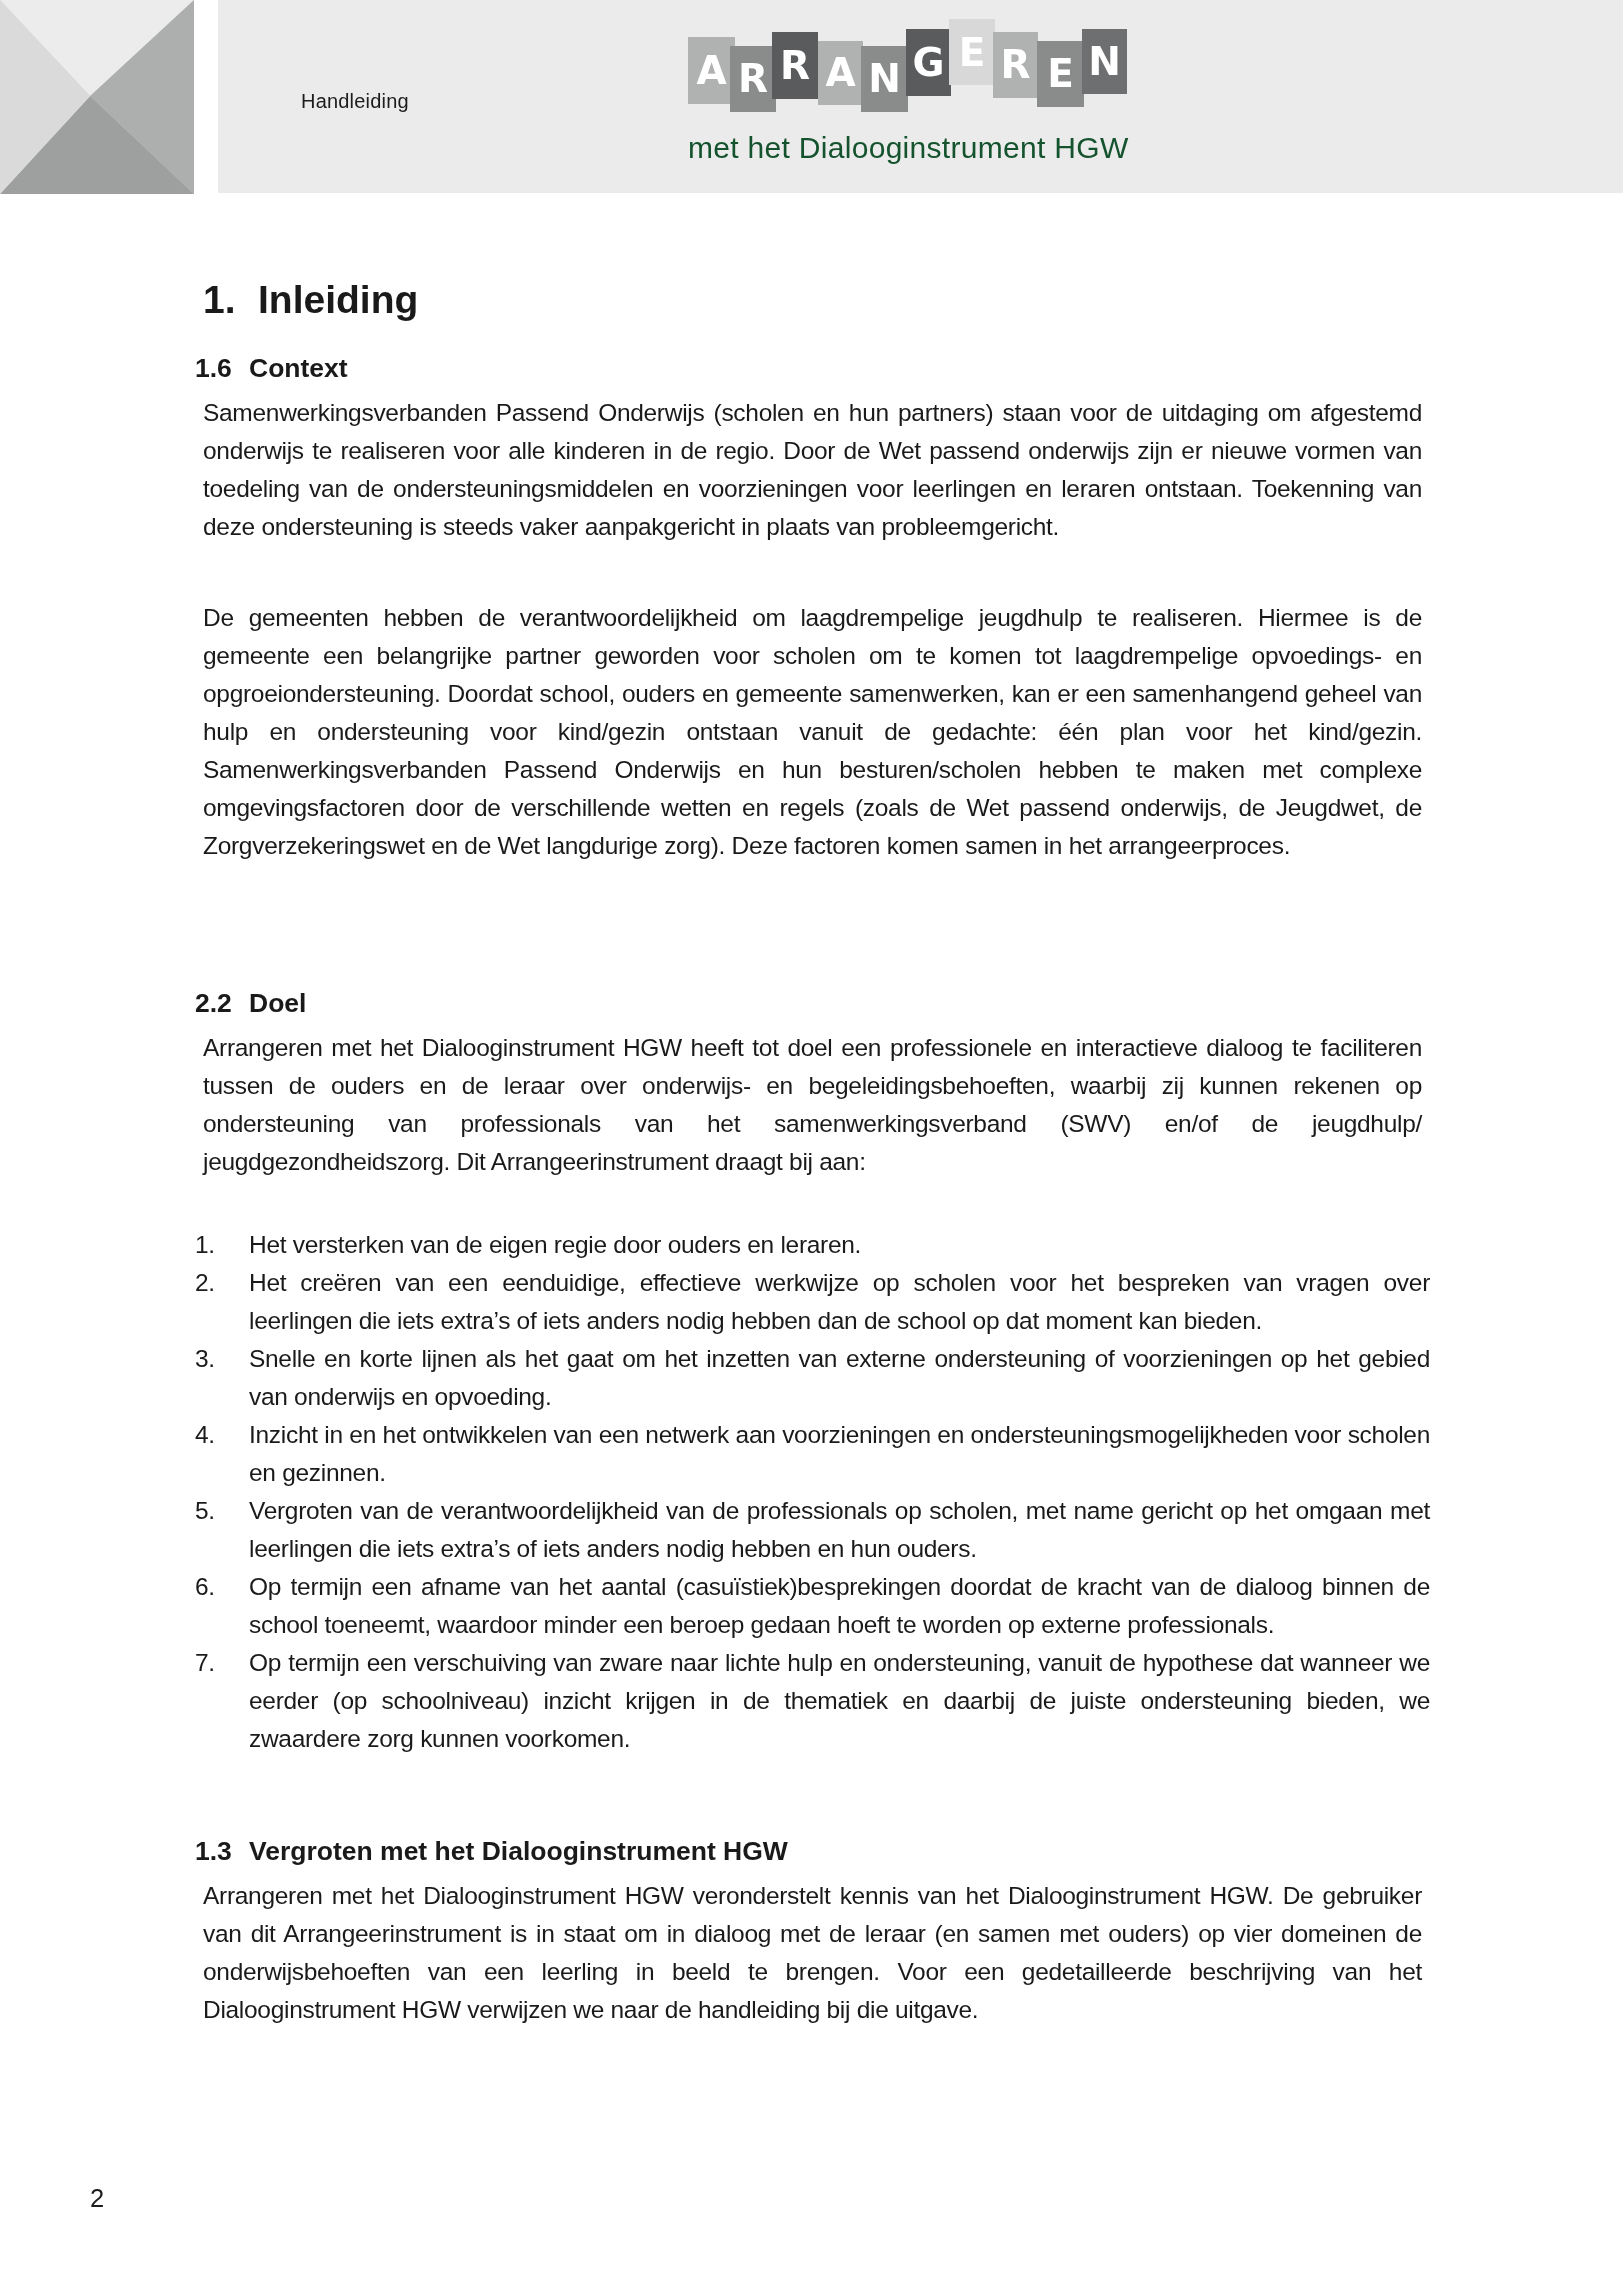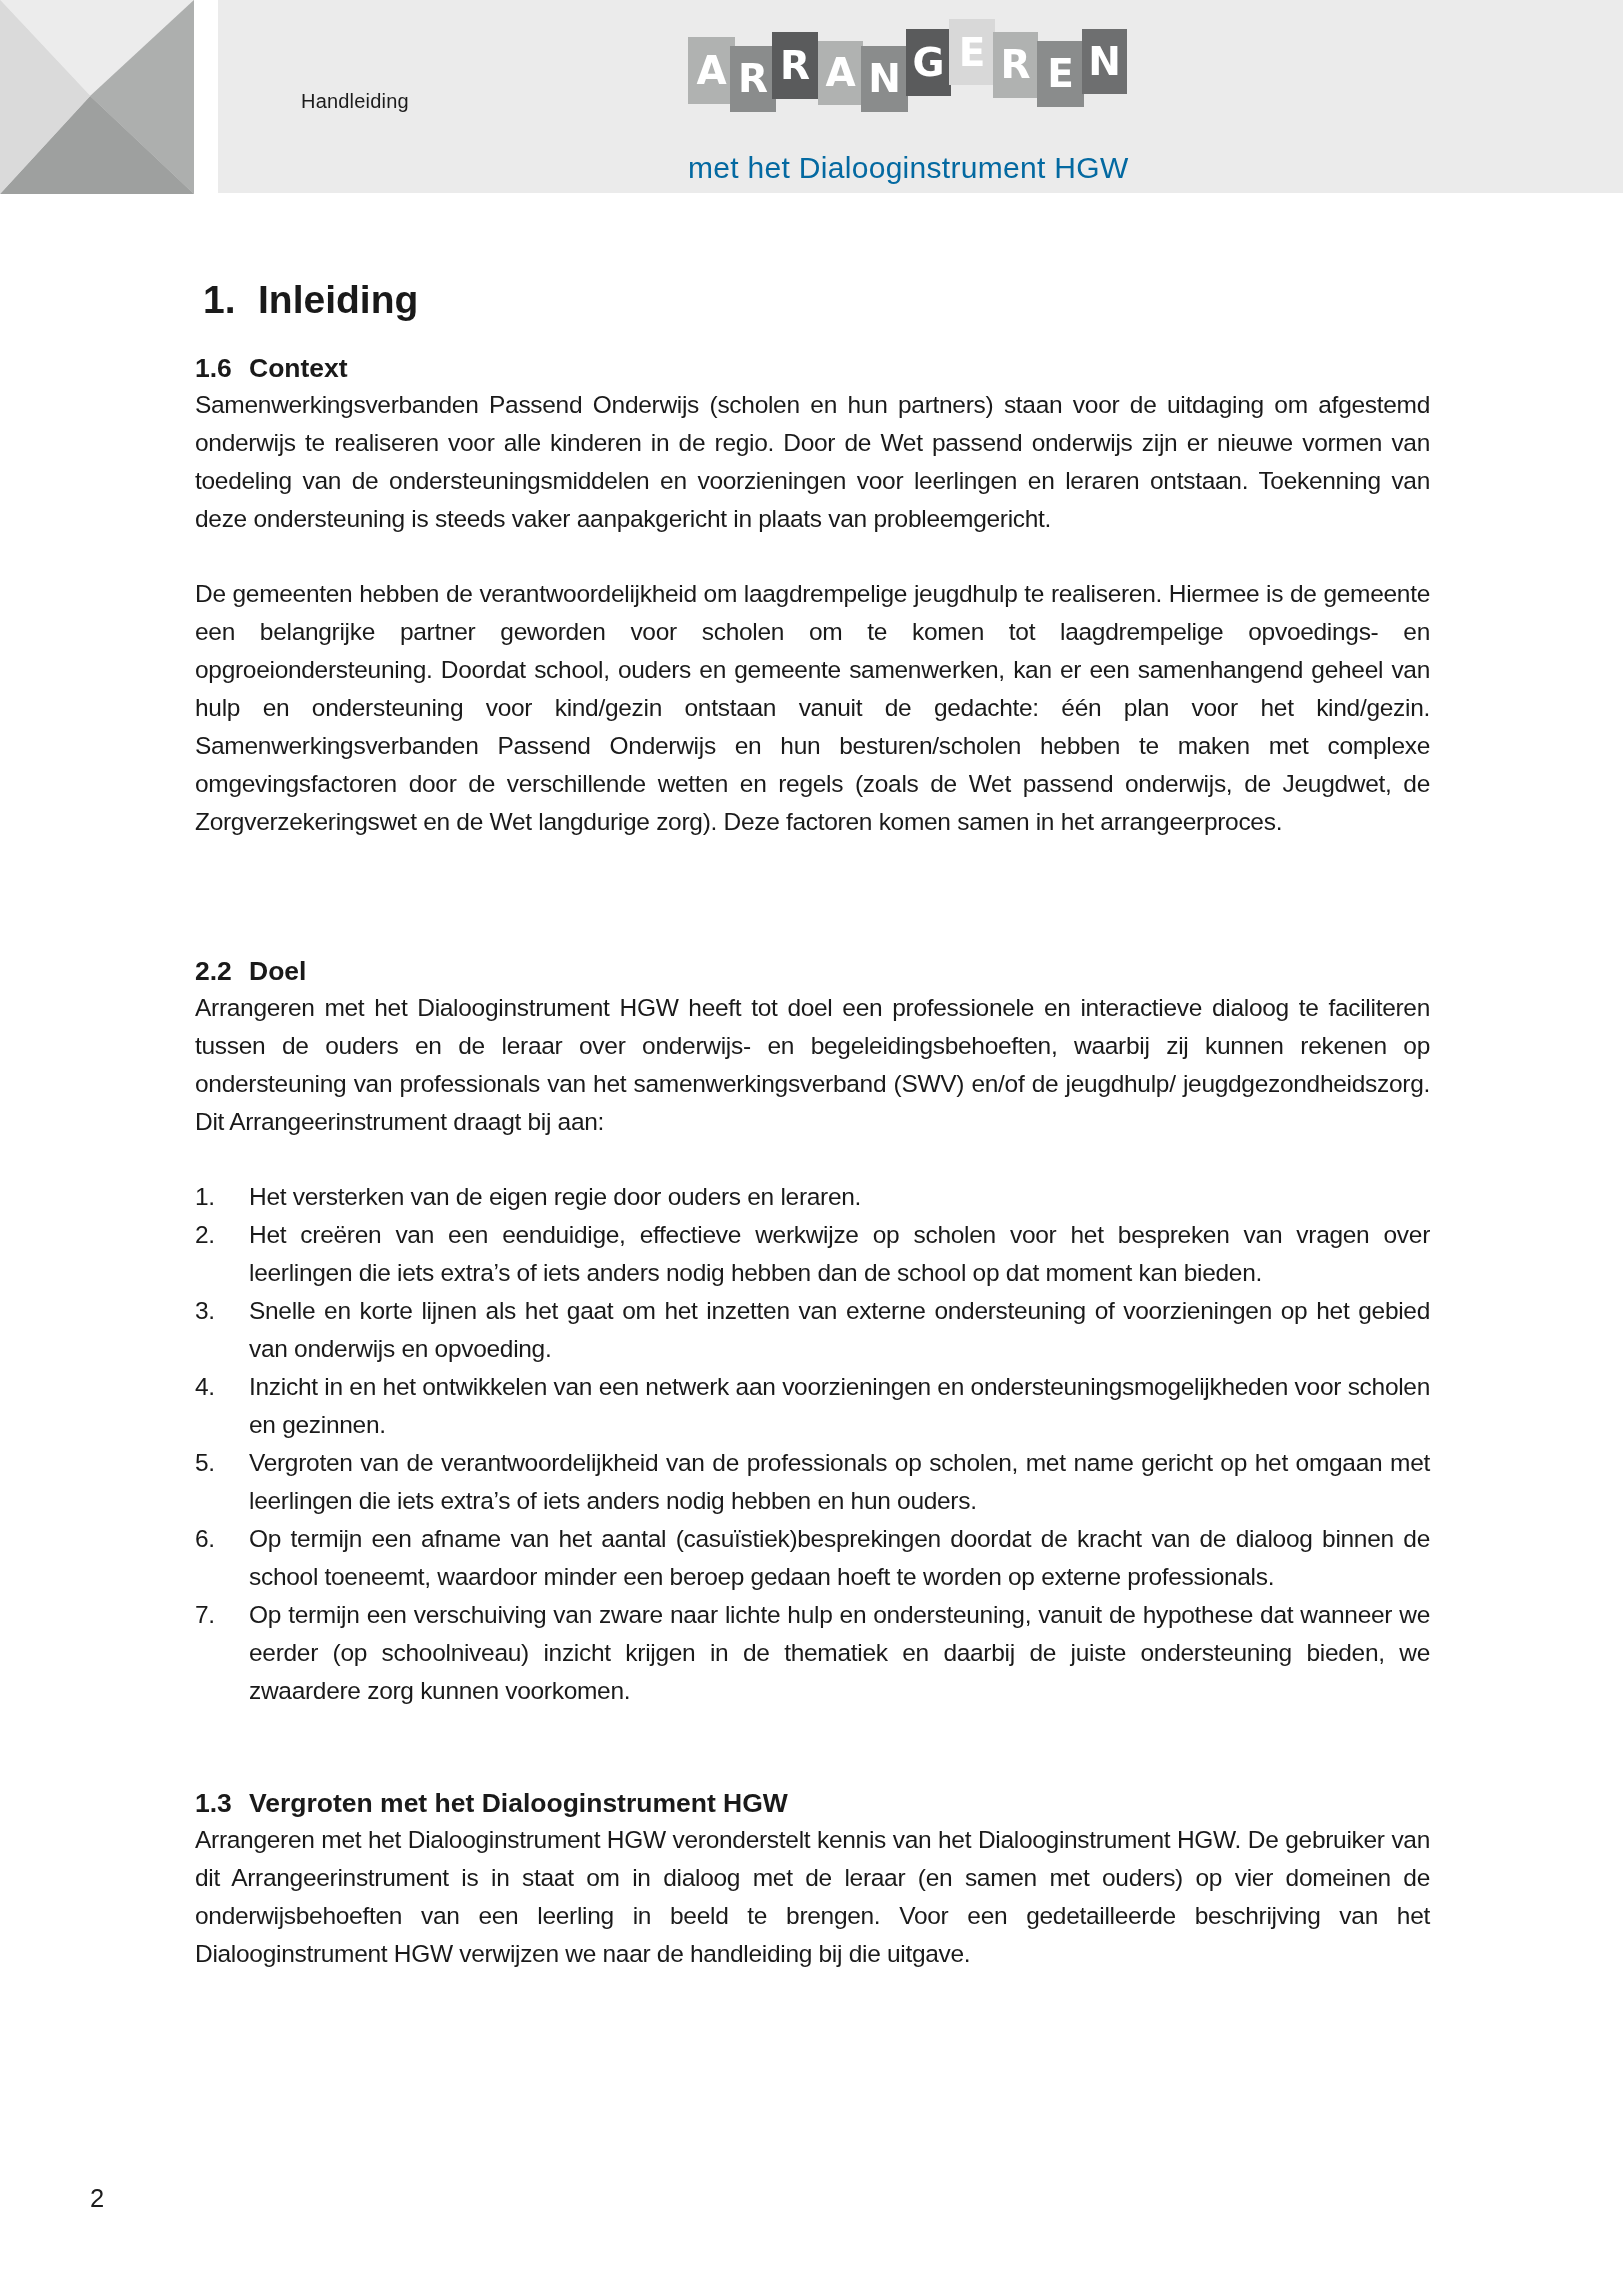--- a/index.html
+++ b/index.html
@@ -7,29 +7,29 @@
          font-family: "Liberation Sans", sans-serif; color: #1a1a1a; }
 
   
   .corner { position: absolute; left: 0; top: 0; width: 194px; height: 194px; }
   .header-band { position: absolute; left: 218px; top: 0; right: 0; height: 193px; background: #ebebeb; }
   .header-label { position: absolute; left: 83px; top: 90px; font-size: 20px; color: #1c1c1c; letter-spacing: 0.2px; }
 
   .logo { position: absolute; left: 688px; top: 29px; width: 451px; height: 147px; }
   .logo .tile { position: absolute; display: flex; align-items: center; justify-content: center;
                 color: #ffffff; font-weight: bold; font-size: 39px; font-family: "DejaVu Sans", sans-serif; }
-  .logo-sub { position: absolute; left: 0; top: 102px; width: 451px; font-size: 30px; color: #0369a1; white-space: nowrap; letter-spacing: 0.3px; margin-top: 20px; }
+  .logo-sub { position: absolute; left: 0; top: 102px; width: 451px; font-size: 30px; color: #14532d; white-space: nowrap; letter-spacing: 0.3px; }
 
   
   .content { position: absolute; left: 195px; top: 265px; width: 1235px; }
   h1 { margin: 8px; font-size: 39px; font-weight: bold; line-height: 53px; }
   h1 .num { display: inline-block; width: 55px; }
   h2 { margin: 0; font-size: 26.5px; font-weight: bold; line-height: 35px; }
   h2 .num { display: inline-block; width: 54px; }
-  p { margin: 0; font-size: 24.5px; line-height: 38px; text-align: justify; text-align-last: left; letter-spacing: -0.3px; word-spacing: 0px; }
+  p { margin: 8px; font-size: 24.5px; line-height: 38px; text-align: justify; text-align-last: left; letter-spacing: -0.3px; word-spacing: 0px; }
   .sec1 { margin-top: 24.5px; }
   .gap { height: 37px; }
   .gap-lg { height: 76px; }
   ol.goals { list-style: none; margin: 0; padding: 0; }
   ol.goals li { position: relative; padding-left: 54px; font-size: 24.5px; line-height: 38px; text-align: justify; text-align-last: left; letter-spacing: -0.3px; }
   ol.goals li .li-num { position: absolute; left: 0; top: 0; }
   .page-number { position: absolute; left: 90px; top: 2184px; font-size: 25.5px; color: #1c1c1c; }
 </style>
 </head>
 <body>

